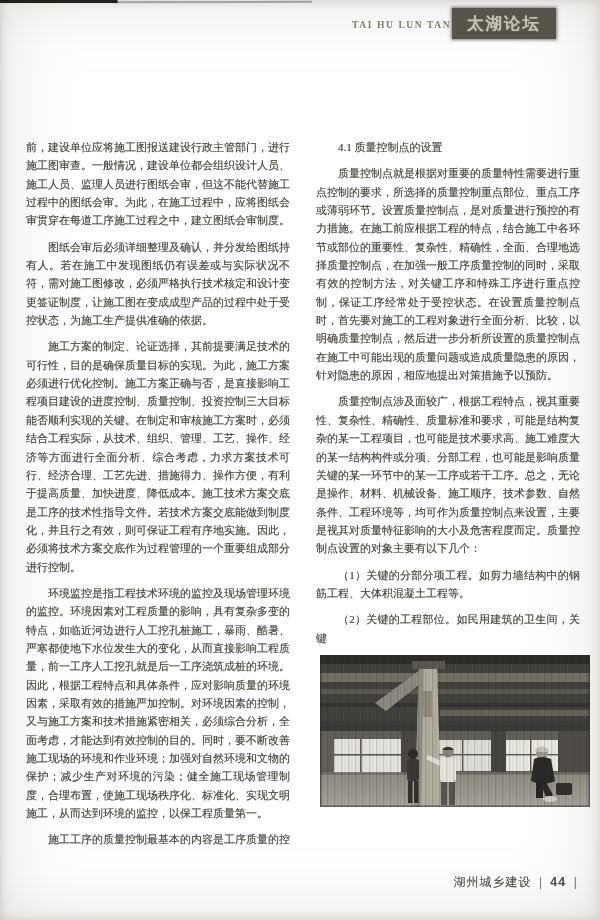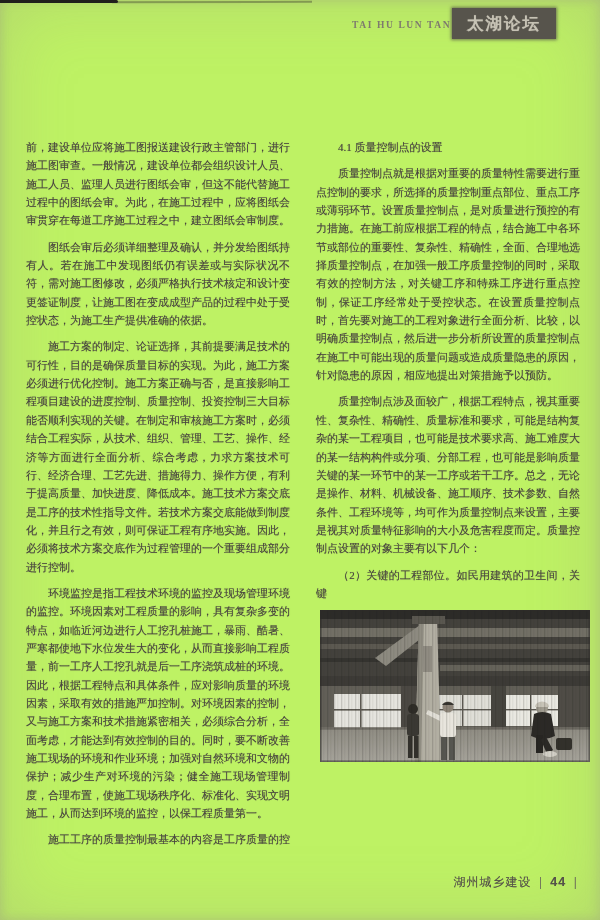--- a/index.html
+++ b/index.html
@@ -1,19 +1,19 @@
 <!DOCTYPE html>
 <html><head>
 <meta charset="utf-8">
 <style>
   html,body{margin:0;padding:0;background:#d8d6d0;}
   .page{
     position:relative;
     width:600px;height:920px;
-    background:#bef264;
+    background:#ffffff;
     overflow:hidden;
     font-family:"Liberation Serif", serif;
     color:#49463f;
     box-shadow:inset 0 0 70px rgba(150,145,132,.28), inset -3px 0 12px rgba(160,155,145,.22), inset 3px 0 10px rgba(140,135,125,.18);
   }
   
   .scan-line-a{position:absolute;top:0;left:0;width:118px;height:3px;background:#201f1c;border-radius:0 2px 2px 0;}
   .scan-line-b{position:absolute;top:1px;left:112px;width:200px;height:1.5px;background:rgba(40,38,34,.35);transform:skewY(-.15deg);}
   
   .hdr-pinyin{
@@ -70,20 +70,21 @@
         <p class="para indent">图纸会审后必须详细整理及确认，并分发给图纸持有人。若在施工中发现图纸仍有误差或与实际状况不符，需对施工图修改，必须严格执行技术核定和设计变更签证制度，让施工图在变成成型产品的过程中处于受控状态，为施工生产提供准确的依据。</p>
         <p class="para indent">施工方案的制定、论证选择，其前提要满足技术的可行性，目的是确保质量目标的实现。为此，施工方案必须进行优化控制。施工方案正确与否，是直接影响工程项目建设的进度控制、质量控制、投资控制三大目标能否顺利实现的关键。在制定和审核施工方案时，必须结合工程实际，从技术、组织、管理、工艺、操作、经济等方面进行全面分析、综合考虑，力求方案技术可行、经济合理、工艺先进、措施得力、操作方便，有利于提高质量、加快进度、降低成本。施工技术方案交底是工序的技术性指导文件。若技术方案交底能做到制度化，并且行之有效，则可保证工程有序地实施。因此，必须将技术方案交底作为过程管理的一个重要组成部分进行控制。</p>
         <p class="para indent">环境监控是指工程技术环境的监控及现场管理环境的监控。环境因素对工程质量的影响，具有复杂多变的特点，如临近河边进行人工挖孔桩施工，暴雨、酷暑、严寒都使地下水位发生大的变化，从而直接影响工程质量，前一工序人工挖孔就是后一工序浇筑成桩的环境。因此，根据工程特点和具体条件，应对影响质量的环境因素，采取有效的措施严加控制。对环境因素的控制，又与施工方案和技术措施紧密相关，必须综合分析，全面考虑，才能达到有效控制的目的。同时，要不断改善施工现场的环境和作业环境；加强对自然环境和文物的保护；减少生产对环境的污染；健全施工现场管理制度，合理布置，使施工现场秩序化、标准化、实现文明施工，从而达到环境的监控，以保工程质量第一。</p>
         <p class="para indent">施工工序的质量控制最基本的内容是工序质量的控</p>
       </div>
     <div class="col">
       <div id="right-blocks">
           <p class="heading indent">4.1 质量控制点的设置</p>
           <p class="para indent">质量控制点就是根据对重要的质量特性需要进行重点控制的要求，所选择的质量控制重点部位、重点工序或薄弱环节。设置质量控制点，是对质量进行预控的有力措施。在施工前应根据工程的特点，结合施工中各环节或部位的重要性、复杂性、精确性，全面、合理地选择质量控制点，在加强一般工序质量控制的同时，采取有效的控制方法，对关键工序和特殊工序进行重点控制，保证工序经常处于受控状态。在设置质量控制点时，首先要对施工的工程对象进行全面分析、比较，以明确质量控制点，然后进一步分析所设置的质量控制点在施工中可能出现的质量问题或造成质量隐患的原因，针对隐患的原因，相应地提出对策措施予以预防。</p>
           <p class="para indent">质量控制点涉及面较广，根据工程特点，视其重要性、复杂性、精确性、质量标准和要求，可能是结构复杂的某一工程项目，也可能是技术要求高、施工难度大的某一结构构件或分项、分部工程，也可能是影响质量关键的某一环节中的某一工序或若干工序。总之，无论是操作、材料、机械设备、施工顺序、技术参数、自然条件、工程环境等，均可作为质量控制点来设置，主要是视其对质量特征影响的大小及危害程度而定。质量控制点设置的对象主要有以下几个：</p>
+          <p class="para indent">（1）关键的分部分项工程。如剪力墙结构中的钢筋工程、大体积混凝土工程等。</p>
           <p class="para indent">（2）关键的工程部位。如民用建筑的卫生间，关键</p>
         </div>
 
       <figure class="photo" title="施工现场照片：在建建筑物内部，混凝土柱梁、窗洞与三名施工人员">
         <svg viewBox="0 0 270 152" width="270" height="152" xmlns="http://www.w3.org/2000/svg">
           <defs>
             <pattern id="streaks" width="7" height="152" patternUnits="userSpaceOnUse">
               <rect x="0" width="1.3" height="152" fill="#14130f" opacity="0.16"></rect>
               <rect x="3.4" width="0.9" height="152" fill="#14130f" opacity="0.09"></rect>
             </pattern>

